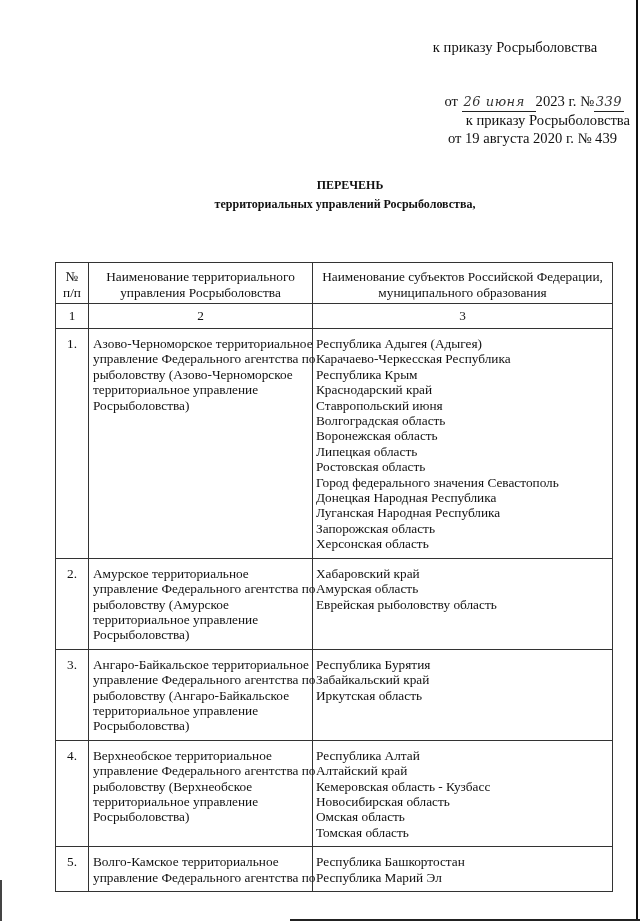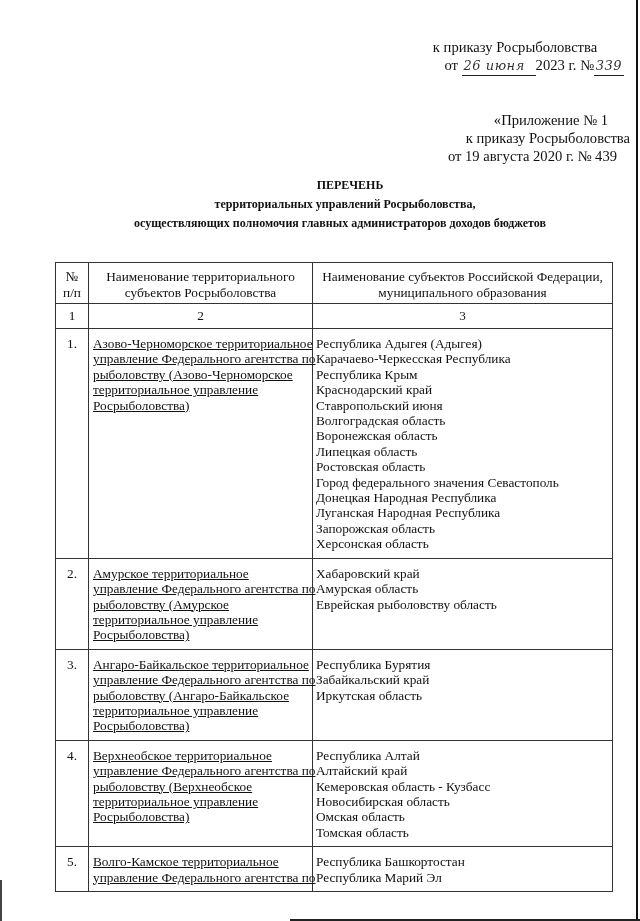--- a/index.html
+++ b/index.html
@@ -42,21 +42,21 @@
     .approval {
       position: absolute;
       top: 38px;
       left: 404px;
       width: 222px;
       text-align: center;
       font-size: 14.6px;
       line-height: 18px;
     }
     .approval .line { display: block; white-space: nowrap; }
-    .approval .order-line { text-align: right; padding-right: 2px; }
+    .approval .order-line { text-align: right; padding-right: 2px; margin-top: 36px; }
     .handwritten {
       display: inline-block;
       border-bottom: 1px solid #222;
       font-family: "DejaVu Serif", serif;
       font-style: italic;
       font-size: 13px;
       color: #333;
       letter-spacing: 0.5px;
       text-align: left;
     }
@@ -120,21 +120,21 @@
       height: 24px;
       vertical-align: middle !important;
     }
     .row-num {
       text-align: center;
       padding-top: 7px !important;
     }
     .org-cell {
       padding: 7px 2px 6px 4px !important;
     }
-    .org-cell span { display: block; white-space: nowrap; text-decoration: underline; }
+    .org-cell span { display: block; white-space: nowrap; }
     .subj-cell {
       padding: 7px 2px 6px 3px !important;
     }
     .subj-cell span { display: block; white-space: nowrap; }
     tr.r1 td { height: 210px; }
     tr.r2 td { height: 74px; }
     tr.r3 td { height: 73px; }
     tr.r4 td { height: 89px; }
     tr.r5 td { height: 30px; }
   </style>
@@ -147,49 +147,47 @@
 
 <div class="approval">
   <span class="line">к приказу Росрыболовства</span>
   <span class="line order-line">
     <span>от</span>
     <span class="handwritten hw-date">26 июня</span><span>2023 г. №</span><span class="handwritten hw-num">339</span>
   </span>
 </div>
 
 <div class="original-ref">
-  <span class="line l1">«Приложение № 1</span>
   <span class="line l2">к приказу Росрыболовства</span>
   <span class="line l3">от 19 августа 2020 г. № 439</span>
 </div>
 
 <div class="title-block">
   <span class="line t1">ПЕРЕЧЕНЬ</span>
   <span class="line t2">территориальных управлений Росрыболовства,</span>
-  <span class="line">осуществляющих полномочия главных администраторов доходов бюджетов</span>
 </div>
 
 <table class="list">
   <colgroup>
     <col class="c1">
       <col class="c2">
       <col class="c3">
   </colgroup>
   <thead>
     <tr>
       <th class="hdr-cell">
         <div class="hdr-inner">
           <span>№</span>
           <span>п/п</span>
         </div>
       </th>
       <th class="hdr-cell">
         <div class="hdr-inner">
           <span>Наименование территориального</span>
-          <span>субъектов Росрыболовства</span>
+          <span>управления Росрыболовства</span>
         </div>
       </th>
       <th class="hdr-cell">
         <div class="hdr-inner">
           <span>Наименование субъектов Российской Федерации,</span>
           <span>муниципального образования</span>
         </div>
       </th>
     </tr>
   </thead>

